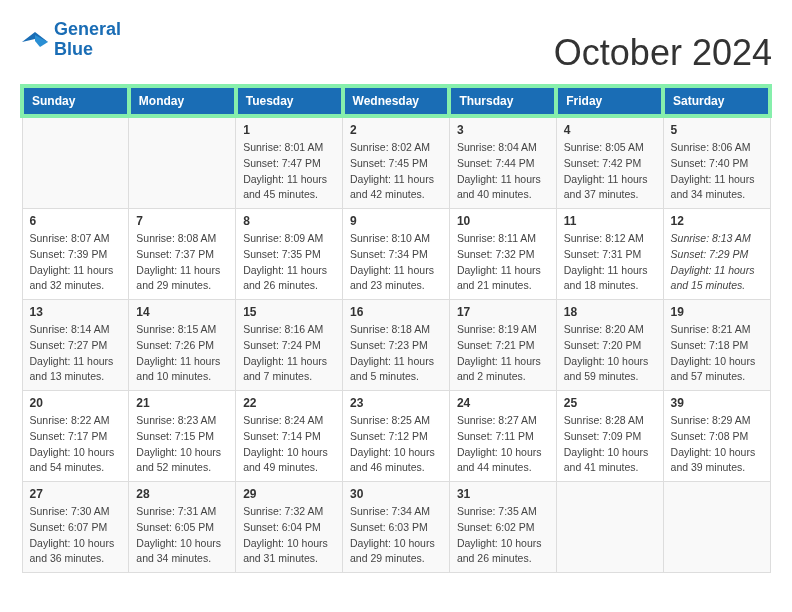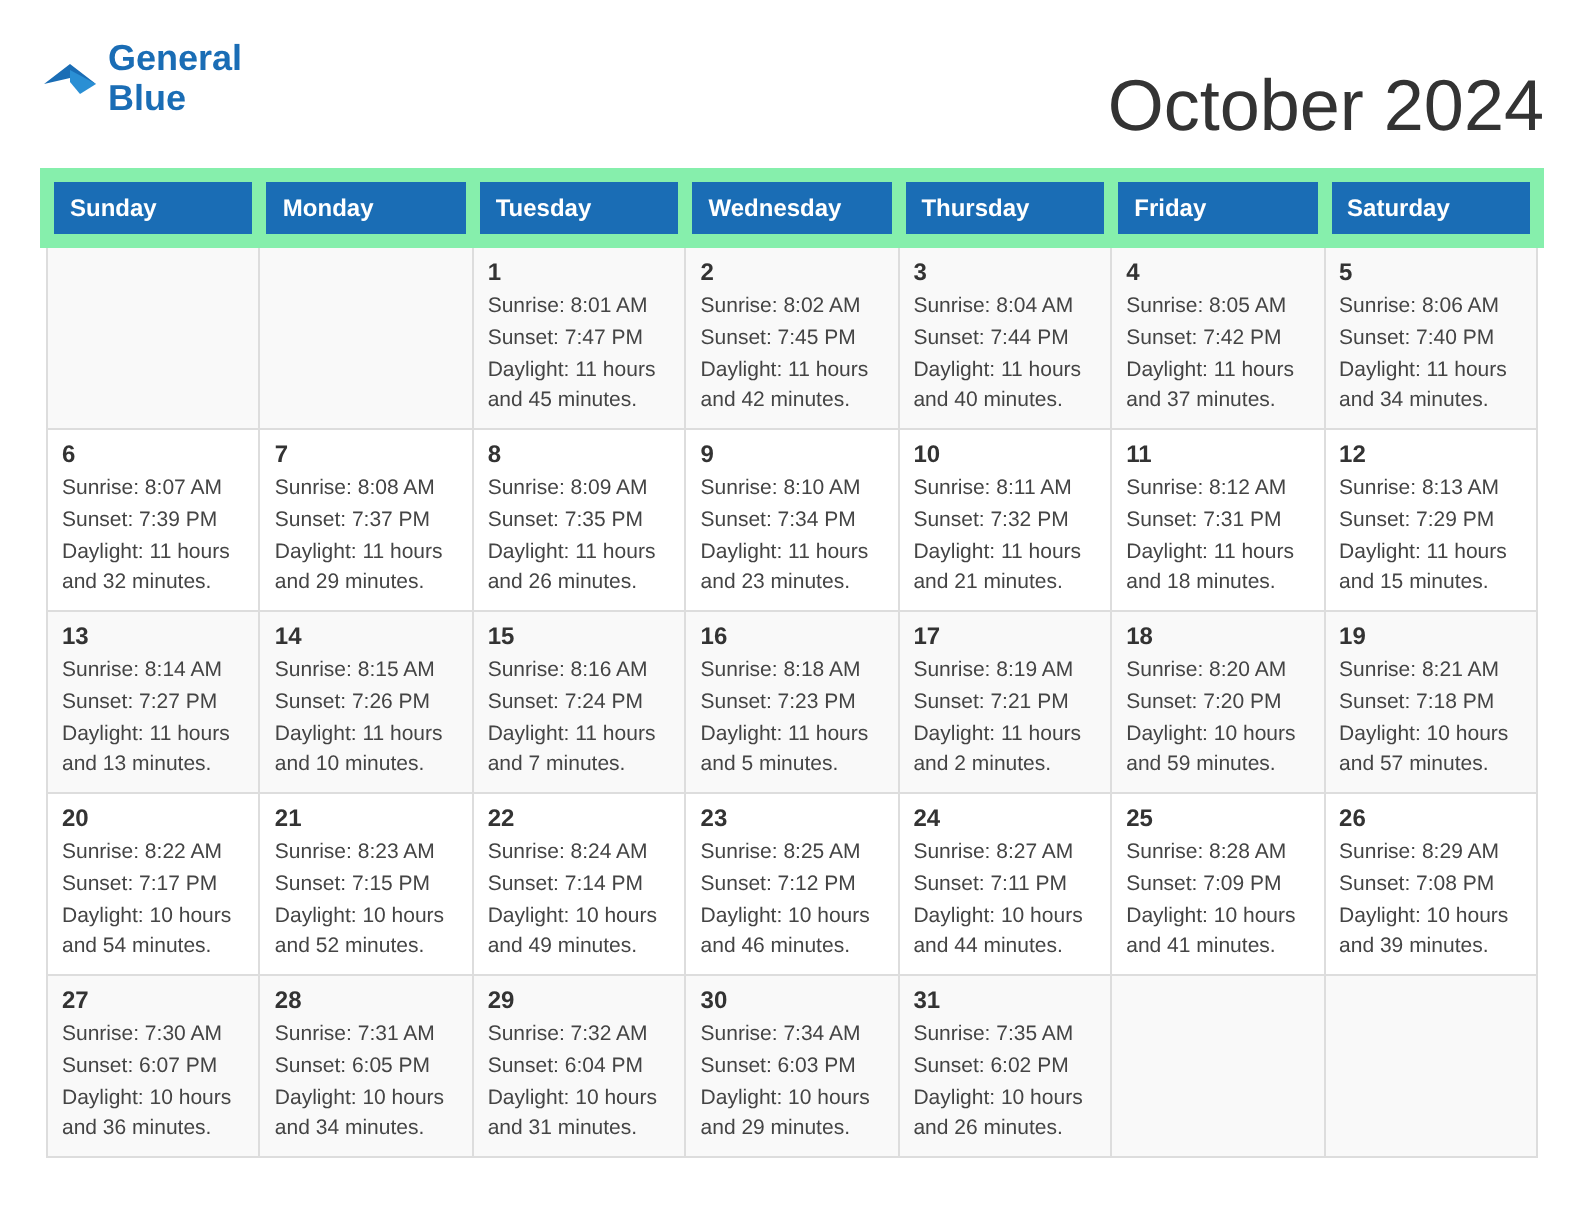--- a/index.html
+++ b/index.html
@@ -55,21 +55,21 @@
     }
     thead tr {
       background: #1a6db5;
       color: #fff;
     }
     thead th {
       padding: 6px 8px;
       text-align: left;
       font-weight: bold;
       font-size: 12px;
-      border: 7px solid #86efac;
+      border: 4px solid #86efac;
     }
     tbody tr {
       vertical-align: top;
     }
     tbody td {
       padding: 5px 7px;
       border: 1px solid #ddd;
       color: #333;
       font-size: 10.5px;
       min-height: 80px;
@@ -201,21 +201,21 @@
         </td>
         <td>
           <span class="day-num">11</span>
           <div class="day-detail" style="white-space: pre-line;">Sunrise: 8:12 AM
 Sunset: 7:31 PM
 Daylight: 11 hours
 and 18 minutes.</div>
         </td>
         <td>
           <span class="day-num">12</span>
-          <div class="day-detail" style="white-space: pre-line;">Sunrise: 8:13 AM
+          <div class="day-detail" style="white-space: pre-line; font-style: italic;">Sunrise: 8:13 AM
 Sunset: 7:29 PM
 Daylight: 11 hours
 and 15 minutes.</div>
         </td>
       </tr>
       <tr>
         <td>
           <span class="day-num">13</span>
           <div class="day-detail" style="white-space: pre-line;">Sunrise: 8:14 AM
 Sunset: 7:27 PM
@@ -302,21 +302,21 @@
 and 44 minutes.</div>
         </td>
         <td>
           <span class="day-num">25</span>
           <div class="day-detail" style="white-space: pre-line;">Sunrise: 8:28 AM
 Sunset: 7:09 PM
 Daylight: 10 hours
 and 41 minutes.</div>
         </td>
         <td>
-          <span class="day-num">26</span>
+          <span class="day-num">39</span>
           <div class="day-detail" style="white-space: pre-line;">Sunrise: 8:29 AM
 Sunset: 7:08 PM
 Daylight: 10 hours
 and 39 minutes.</div>
         </td>
       </tr>
       <tr>
         <td>
           <span class="day-num">27</span>
           <div class="day-detail" style="white-space: pre-line;">Sunrise: 7:30 AM

